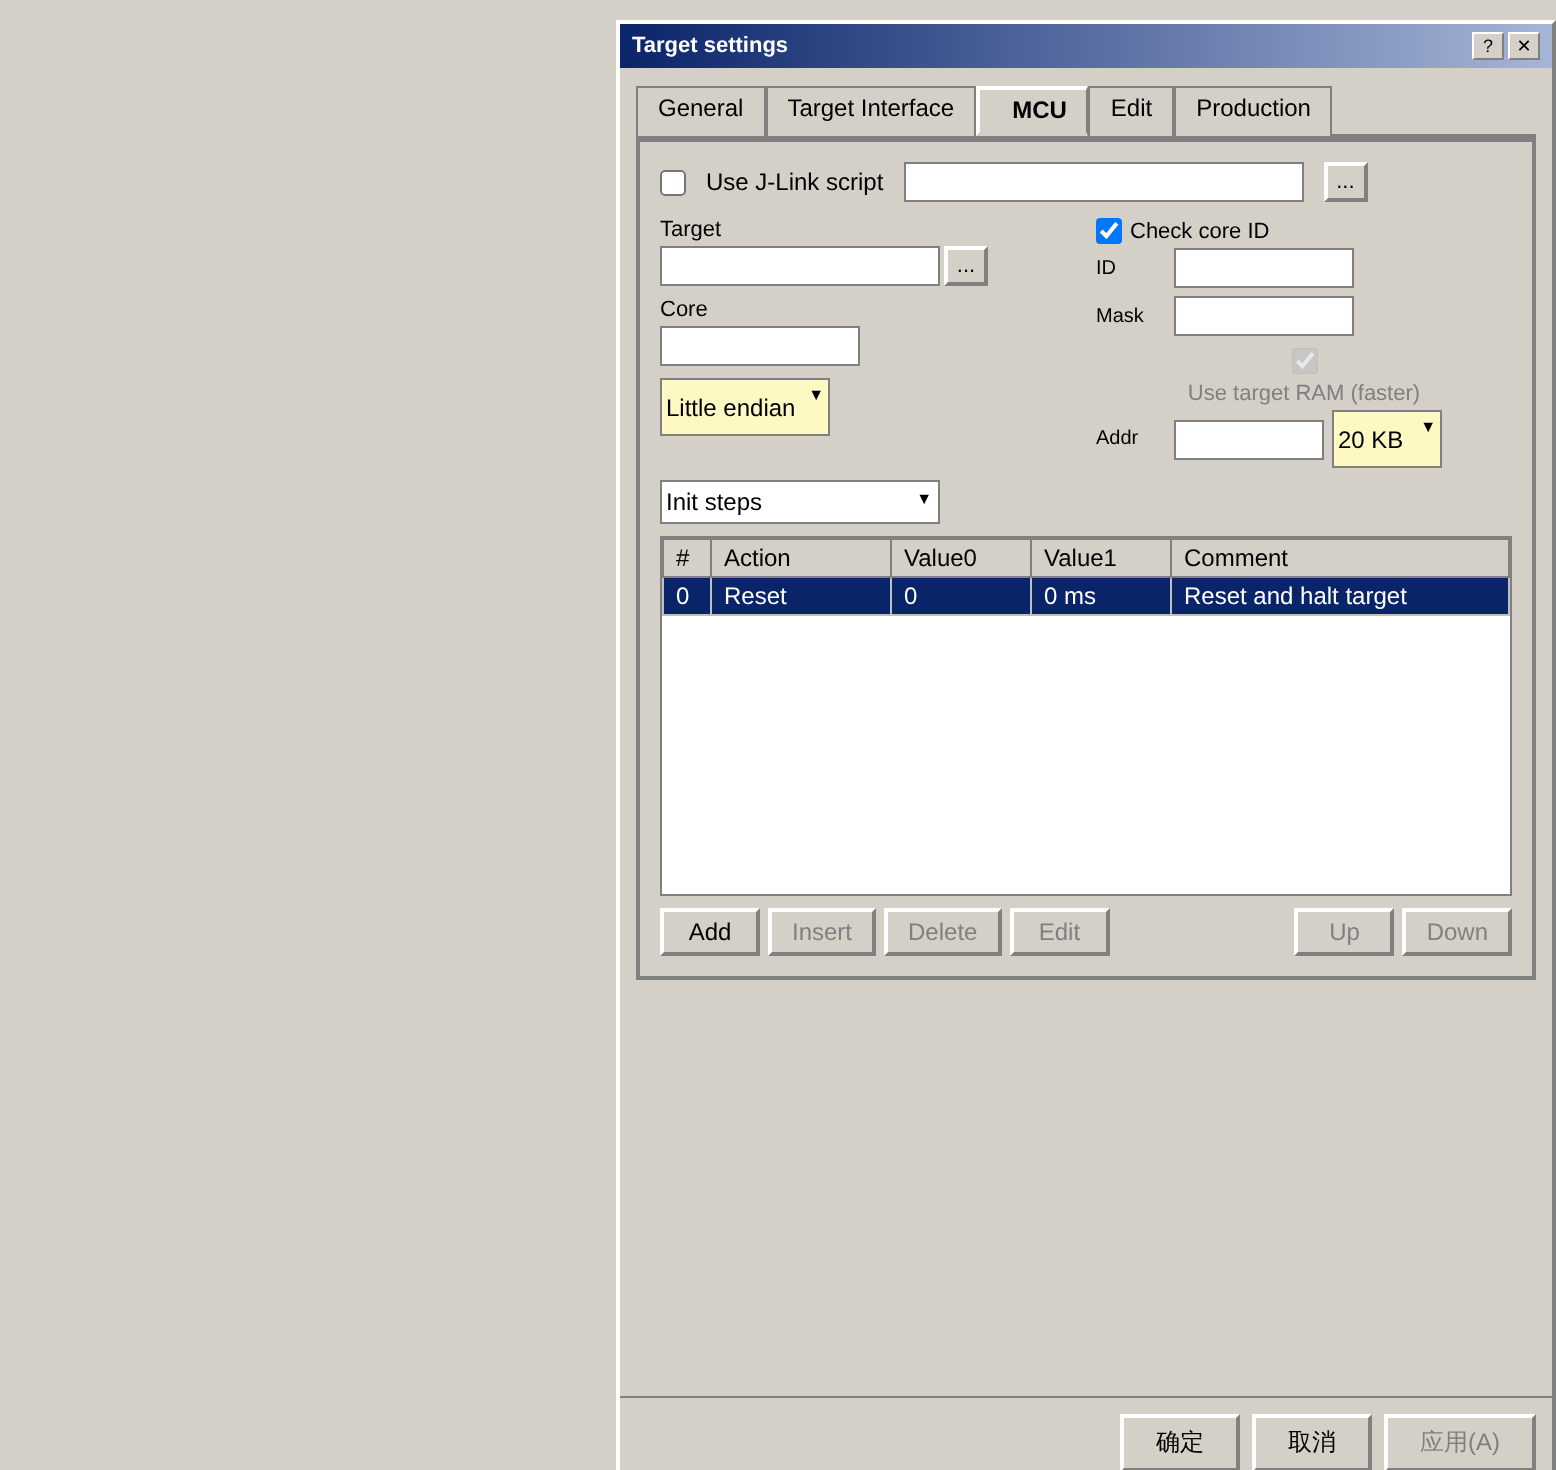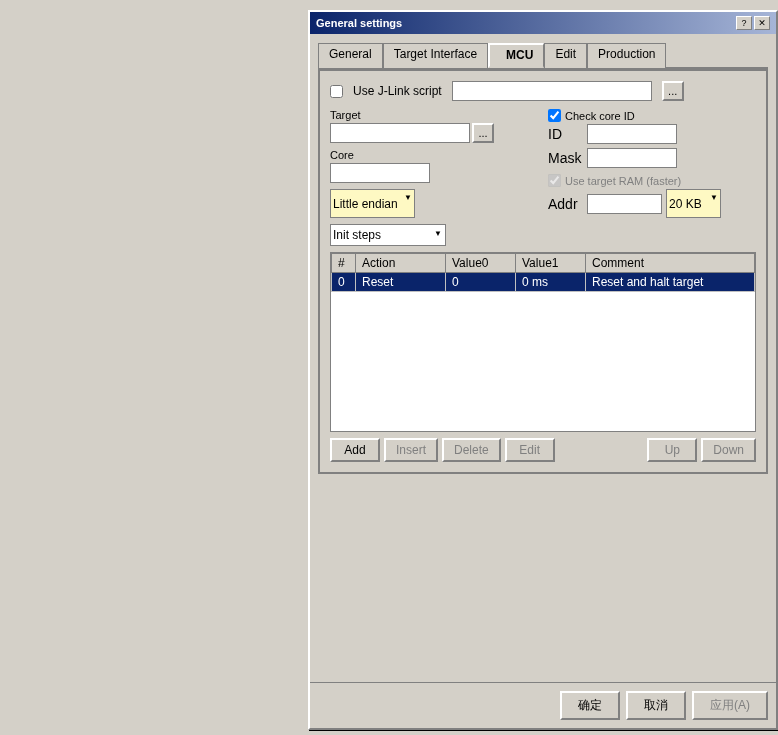--- a/index.html
+++ b/index.html
@@ -164,33 +164,34 @@
       width: 90px;
       padding: 1px 3px;
       font-size: 12px;
     }
     .inline-group {
       display: flex;
       align-items: center;
       gap: 4px;
     }
     .inline-label {
-      font-size: 14px;
+      font-size: 10px;
       min-width: 35px;
     }
     .check-label {
       display: flex;
       align-items: center;
       gap: 4px;
       margin-bottom: 2px;
       font-size: 11px;
     }
     .disabled-text {
       color: #808080;
       font-size: 11px;
+      flex-direction: column;
     }
     
     .endian-select {
       border: 1px solid #808080;
       background: #fef9c3;
       height: 29px;
       font-size: 12px;
       padding: 0 2px;
       cursor: pointer;
       appearance: none;
@@ -219,21 +220,21 @@
     .steps-dropdown {
       border: 1px solid #808080;
       background: white;
       height: 22px;
       font-size: 12px;
       padding: 0 2px;
       cursor: pointer;
       appearance: none;
       -webkit-appearance: none;
       padding-right: 20px;
-      width: 116px;
+      width: 140px;
     }
     .steps-dropdown-wrapper::after {
       content: "▼";
       font-size: 8px;
       position: absolute;
       right: 4px;
       top: 5px;
       pointer-events: none;
     }
     
@@ -304,21 +305,21 @@
     .bottom-btn.disabled {
       color: #808080;
     }
   </style>
 </head>
 <body>
 
 <div class="window" style="width:470px; position:relative; top:10px;">
 
   <div class="title-bar">
-    <span class="title-bar-text">General settings</span>
+    <span class="title-bar-text">Target settings</span>
     <div class="title-bar-buttons">
       <div class="title-btn">?</div>
       <div class="title-btn close">✕</div>
     </div>
   </div>
 
   <div class="window-content">
 
     <div class="tabs">
       <div class="tab"><span>General</span></div>

